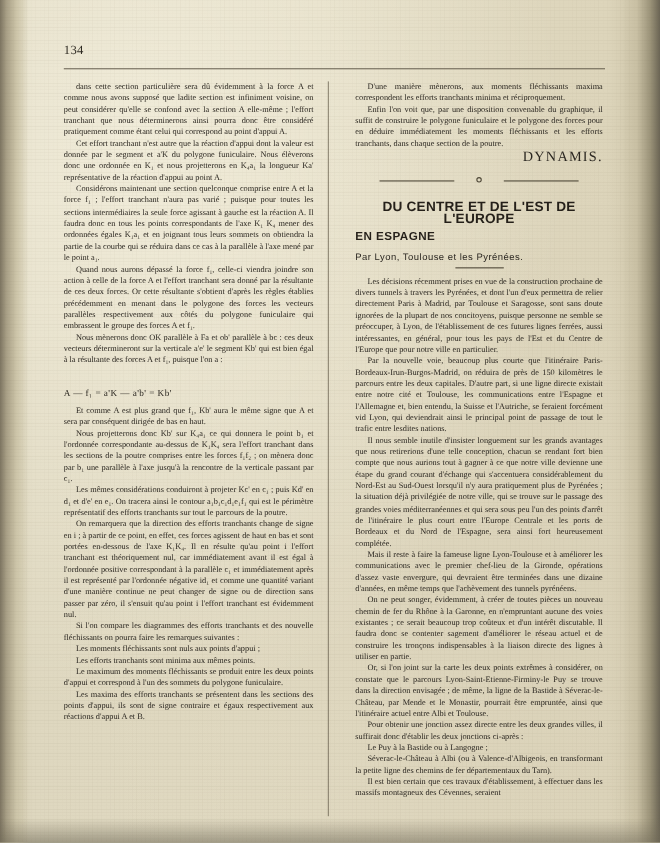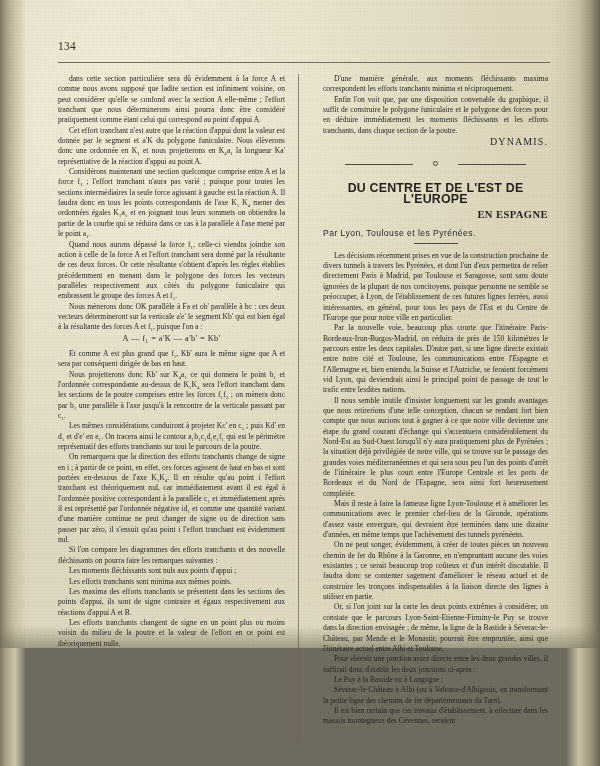--- a/index.html
+++ b/index.html
@@ -9,21 +9,21 @@
   }
   body {
     width: 600px;
     height: 766px;
     overflow: hidden;
     font-family: "Liberation Serif", serif;
   }
   #page {
     position: relative;
     width: 600px;
-    height: 648px;
+    height: 766px;
     background: #ddd6bd;
     background-image:
       radial-gradient(ellipse at 20% 18%, rgba(255,252,238,0.55) 0%, rgba(255,252,238,0) 58%),
       radial-gradient(ellipse at 78% 72%, rgba(214,205,180,0.45) 0%, rgba(214,205,180,0) 62%),
       linear-gradient(90deg, #cfc7ab 0%, #ded7bf 5%, #e2dbc3 48%, #ddd5bb 92%, #c6bda0 100%);
     box-sizing: border-box;
   }
   
   #spine-left {
     position: absolute;
@@ -122,30 +122,29 @@
     background: #6d6453;
     opacity: .75;
     flex: 0 0 1px;
     margin: 0 9px 0 0;
   }
   p {
     margin: 0;
     text-indent: 11px;
   }
   .formula {
-    text-align: center;
-    text-indent: 0;
-    margin: 1px 0 5px 0;
+    text-indent: 0;
+    margin: 20px 0 5px 0;
     font-size: 8.4px;
     letter-spacing: .4px;
   }
   .signature {
     text-align: right;
     text-indent: 0;
-    font-size: 10px;
+    font-size: 13px;
     letter-spacing: 1.1px;
     margin-top: 1px;
   }
 
   
   .orn-rule {
     margin: 13px 0 14px 0;
     height: 9px;
     position: relative;
   }
@@ -173,27 +172,27 @@
     text-align: center;
     text-indent: 0;
     font-size: 12.4px;
     letter-spacing: .2px;
     font-weight: bold;
     color: #241f19;
     font-family: Liberation Sans, sans-serif;
     margin-bottom: 6px;
   }
   .art-subtitle {
-    text-align: right;
+    text-align: left;
     text-indent: 0;
     font-size: 10.6px;
     letter-spacing: .4px;
     font-weight: bold;
     color: #241f19;
-    font-family: Liberation Serif, serif;
+    font-family: Liberation Sans, sans-serif;
     margin-bottom: 8px;
   }
   .art-byline {
     text-align: left;
     text-indent: 0;
     font-size: 8.6px;
     letter-spacing: .45px;
     color: #2a2620;
     font-family: Liberation Sans, sans-serif;
     margin-bottom: 4px;
@@ -228,28 +227,28 @@
       <p>Quand nous aurons dépassé la force f₁, celle-ci viendra joindre son action à celle de la force A et l'effort tranchant sera donné par la résultante de ces deux forces. Or cette résultante s'obtient d'après les règles établies précédemment en menant dans le polygone des forces les vecteurs parallèles respectivement aux côtés du polygone funiculaire qui embrassent le groupe des forces A et f₁.</p>
       <p>Nous mènerons donc OK parallèle à Fa et ob' parallèle à bc : ces deux vecteurs détermineront sur la verticale a'e' le segment Kb' qui est bien égal à la résultante des forces A et f₁, puisque l'on a :</p>
       <p class="formula">A — f₁ = a'K — a'b' = Kb'</p>
       <p>Et comme A est plus grand que f₁, Kb' aura le même signe que A et sera par conséquent dirigée de bas en haut.</p>
       <p>Nous projetterons donc Kb' sur K₄a₁ ce qui donnera le point b₁ et l'ordonnée correspondante au-dessus de K₁K₄ sera l'effort tranchant dans les sections de la poutre comprises entre les forces f₁f₂ ; on mènera donc par b₁ une parallèle à l'axe jusqu'à la rencontre de la verticale passant par c₁.</p>
       <p>Les mêmes considérations conduiront à projeter Kc' en c₁ ; puis Kd' en d₁ et d'e' en e₁. On tracera ainsi le contour a₁b₁c₁d₁e₁f₁ qui est le périmètre représentatif des efforts tranchants sur tout le parcours de la poutre.</p>
       <p>On remarquera que la direction des efforts tranchants change de signe en i ; à partir de ce point, en effet, ces forces agissent de haut en bas et sont portées en-dessous de l'axe K₁K₄. Il en résulte qu'au point i l'effort tranchant est théoriquement nul, car immédiatement avant il est égal à l'ordonnée positive correspondant à la parallèle c₁ et immédiatement après il est représenté par l'ordonnée négative id₁ et comme une quantité variant d'une manière continue ne peut changer de signe ou de direction sans passer par zéro, il s'ensuit qu'au point i l'effort tranchant est évidemment nul.</p>
       <p>Si l'on compare les diagrammes des efforts tranchants et des nouvelle fléchissants on pourra faire les remarques suivantes :</p>
       <p>Les moments fléchissants sont nuls aux points d'appui ;</p>
       <p>Les efforts tranchants sont minima aux mêmes points.</p>
+      <p>Le maximum des moments fléchissants se produit entre les deux points d'appui et correspond à l'un des sommets du polygone funiculaire.</p>
       <p>Les maxima des efforts tranchants se présentent dans les sections des points d'appui, ils sont de signe contraire et égaux respectivement aux réactions d'appui A et B.</p>
-      <p>Les efforts tranchants changent de signe en un point plus ou moins voisin du milieu de la poutre et la valeur de l'effort en ce point est théoriquement nulle.</p>
     </div>
 
     <div id="col-divider"></div>
 
     <div class="col col-right">
-      <p>D'une manière générale, aux moments fléchissants maxima correspondent les efforts tranchants minima et réciproquement.</p>
+      <p>D'une manière mènerons, aux moments fléchissants maxima correspondent les efforts tranchants minima et réciproquement.</p>
       <p>Enfin l'on voit que, par une disposition convenable du graphique, il suffit de construire le polygone funiculaire et le polygone des forces pour en déduire immédiatement les moments fléchissants et les efforts tranchants, dans chaque section de la poutre.</p>
       <p class="signature">DYNAMIS.</p>
 
       <div class="orn-rule">
         <span class="seg l"></span>
         <span class="dot"></span>
         <span class="seg r"></span>
       </div>
 
       <p class="art-title">DU CENTRE ET DE L'EST DE L'EUROPE</p>

